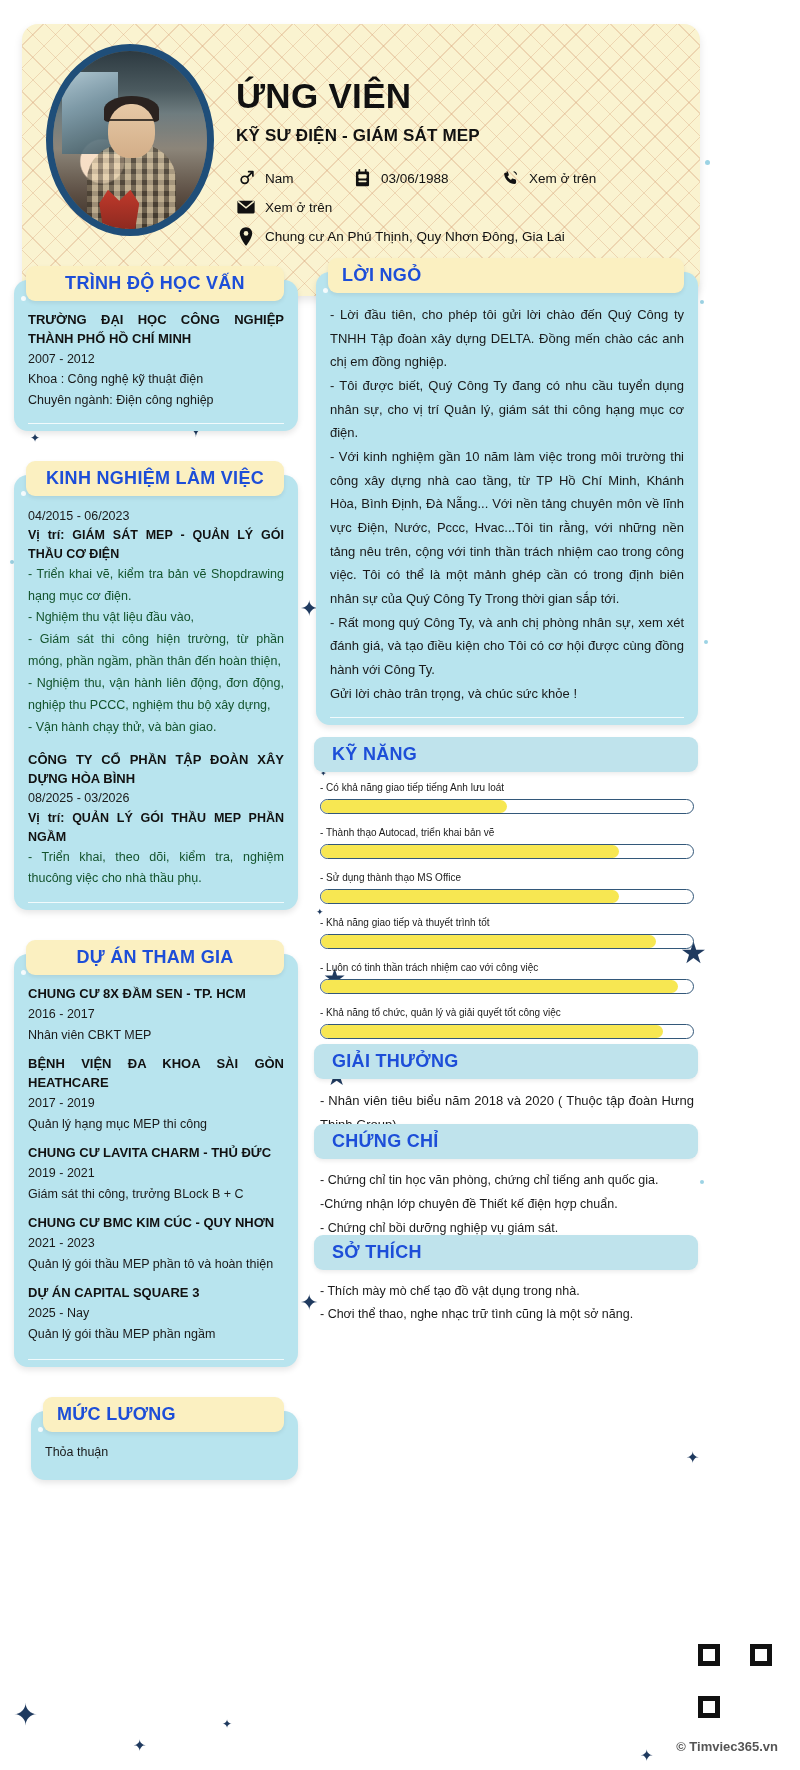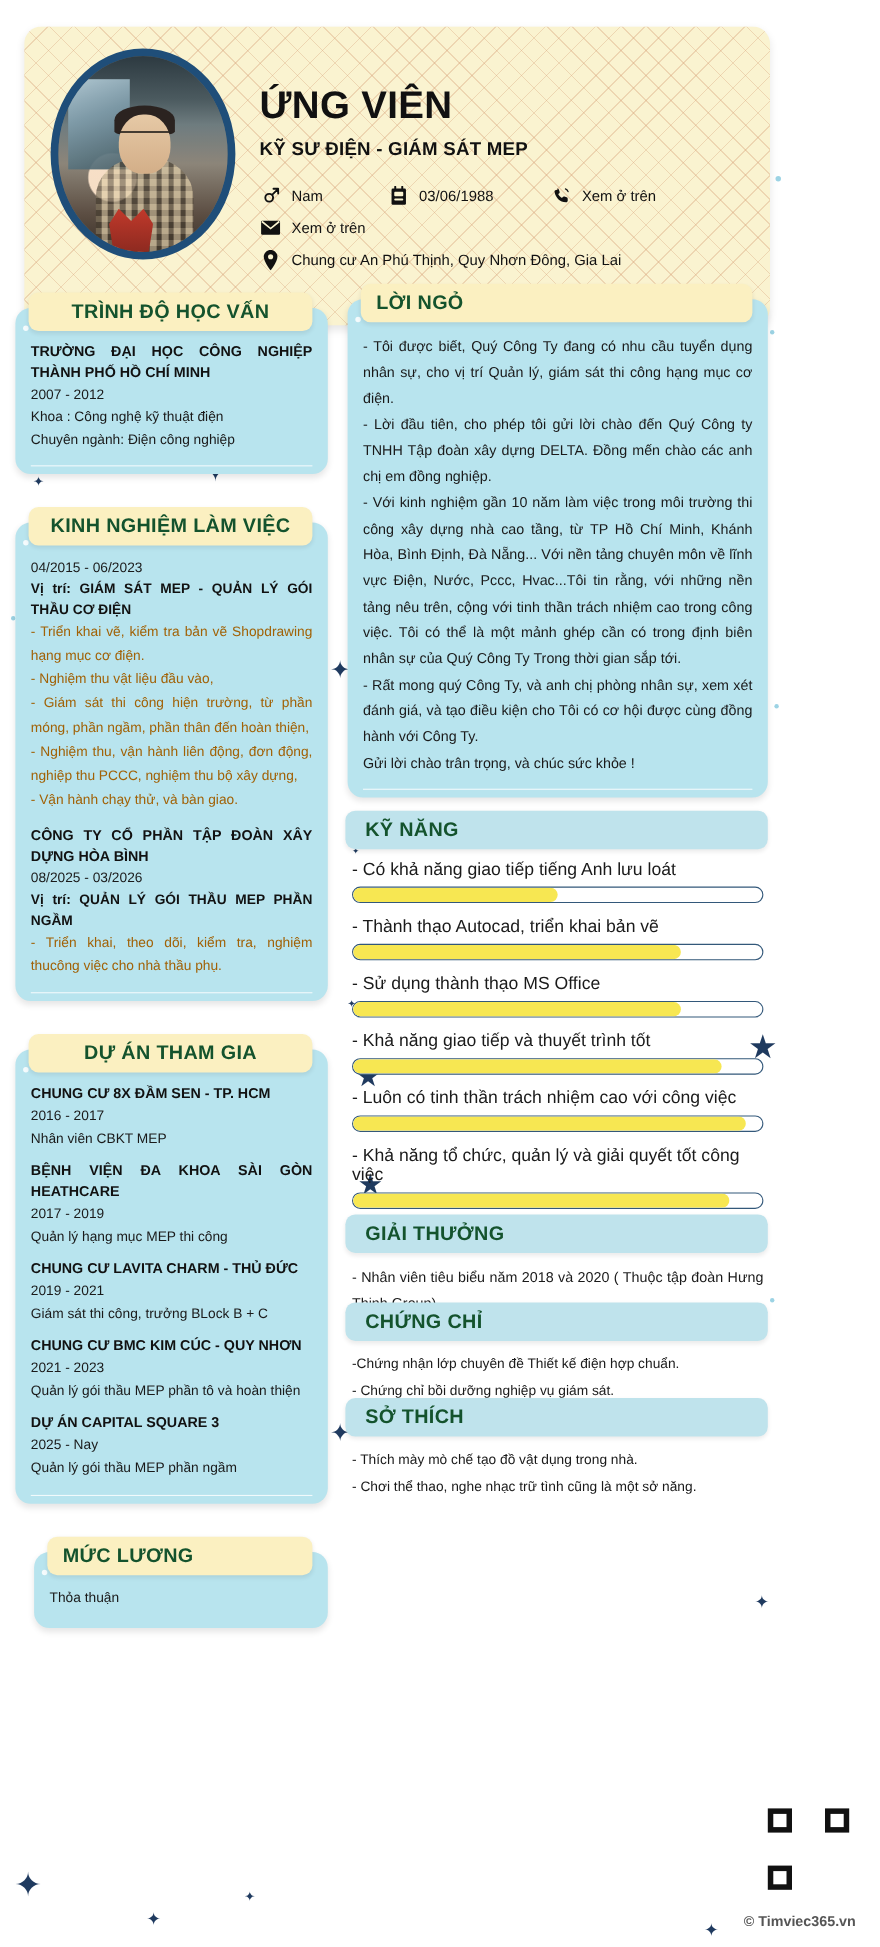--- a/index.html
+++ b/index.html
@@ -208,21 +208,21 @@
   .card-dot-a { left: 7px; top: 16px; width: 5px; height: 5px; }
   .card-dot-b { left: 18px; top: 9px; width: 3px; height: 3px; }
 
   
   .sec-title {
     position: relative;
     margin: -24px 0 10px -2px;
     border-radius: 9px;
     font-size: 18px;
     font-weight: bold;
-    color: #14532d;
+    color: #1d4ed8;
     letter-spacing: .3px;
     padding: 7px 10px 7px 10px;
     box-shadow: 0 2px 4px rgba(0,0,0,.08);
   }
   .sec-title.yellow { background: #fbf0c1; text-align: center; }
   .sec-title.blue   { background: #bfe3ec; text-align: left; padding-left: 18px; }
 
   
   .l-head {
     font-size: 13px;
@@ -233,21 +233,21 @@
     margin-top: 8px;
   }
   .l-head:first-child { margin-top: 0; }
   .l-sub {
     font-size: 12.5px;
     color: #1a1a1a;
     line-height: 1.65;
   }
   .l-body {
     font-size: 12.5px;
-    color: #a16207;
+    color: #14532d;
     line-height: 1.75;
     text-align: justify;
   }
   .l-pos {
     font-size: 12.5px;
     font-weight: bold;
     color: #111;
     line-height: 1.5;
     text-align: justify;
   }
@@ -262,21 +262,21 @@
   .r-line {
     font-size: 12.5px;
     color: #1a1a1a;
     line-height: 1.9;
   }
 
   
   .skills-wrap { padding: 0 4px; }
   .skill { margin-bottom: 13px; }
   .skill-label {
-    font-size: 16px;
+    font-size: 10px;
     color: #1a1a1a;
     margin-bottom: 6px;
   }
   .bar {
     position: relative;
     height: 15px;
     border-radius: 9px;
     border: 1px solid #33587a;
     background: #fff;
     overflow: hidden;
@@ -497,22 +497,22 @@
     </div>
   </div>
 
   <div class="col-right">
 
     <div style="padding-top:22px;">
       <div class="card">
         <span class="card-dot-a"></span>
         <span class="card-dot-b"></span>
         <div class="sec-title yellow" style="text-align:left; padding-left:14px;">LỜI NGỎ</div>
+        <div class="r-body"> - Lời đầu tiên, cho phép tôi gửi lời chào đến Quý Công ty TNHH Tập đoàn xây dựng DELTA. Đồng mến chào các anh chị em đồng nghiệp.</div>
         <div class="r-body"> - Tôi được biết, Quý Công Ty đang có nhu cầu tuyển dụng nhân sự, cho vị trí Quản lý, giám sát thi công hạng mục cơ điện.</div>
-        <div class="r-body"> - Lời đầu tiên, cho phép tôi gửi lời chào đến Quý Công ty TNHH Tập đoàn xây dựng DELTA. Đồng mến chào các anh chị em đồng nghiệp.</div>
         <div class="r-body">- Với kinh nghiệm gần 10 năm làm việc trong môi trường thi công xây dựng nhà cao tầng, từ TP Hồ Chí Minh, Khánh Hòa, Bình Định, Đà Nẵng... Với nền tảng chuyên môn về lĩnh vực Điện, Nước, Pccc, Hvac...Tôi tin rằng, với những nền tảng nêu trên, cộng với tinh thần trách nhiệm cao trong công việc. Tôi có thể là một mảnh ghép cần có trong định biên nhân sự của Quý Công Ty Trong thời gian sắp tới.</div>
         <div class="r-body">- Rất mong quý Công Ty, và anh chị phòng nhân sự, xem xét đánh giá, và tạo điều kiện cho Tôi có cơ hội được cùng đồng hành với Công Ty.</div>
         <div class="r-body" style="padding-bottom:6px; text-align:left;">Gửi lời chào trân trọng, và chúc sức khỏe !</div>
       </div>
     </div>
 
     <div style="padding-top:14px;">
       <div>
         <div class="sec-title blue">KỸ NĂNG</div>
         <div class="skills-wrap">
@@ -560,20 +560,21 @@
       <div>
         <div class="sec-title blue">GIẢI THƯỞNG</div>
         <div class="r-body" style="padding:0 4px;"> - Nhân viên tiêu biểu năm 2018 và 2020 ( Thuộc tập đoàn Hưng Thịnh Group)</div>
       </div>
     </div>
 
     <div style="padding-top:12px;">
       <div>
         <div class="sec-title blue">CHỨNG CHỈ</div>
         <div style="padding:0 4px;">
+          <div class="r-line">- Chứng chỉ tin học văn phòng, chứng chỉ tiếng anh quốc gia.</div>
           <div class="r-line">-Chứng nhận lớp chuyên đề Thiết kế điện hợp chuẩn.</div>
           <div class="r-line">- Chứng chỉ bồi dưỡng nghiệp vụ giám sát.</div>
         </div>
       </div>
     </div>
 
     <div style="padding-top:18px;">
       <div>
         <div class="sec-title blue">SỞ THÍCH</div>
         <div style="padding:0 4px;">

